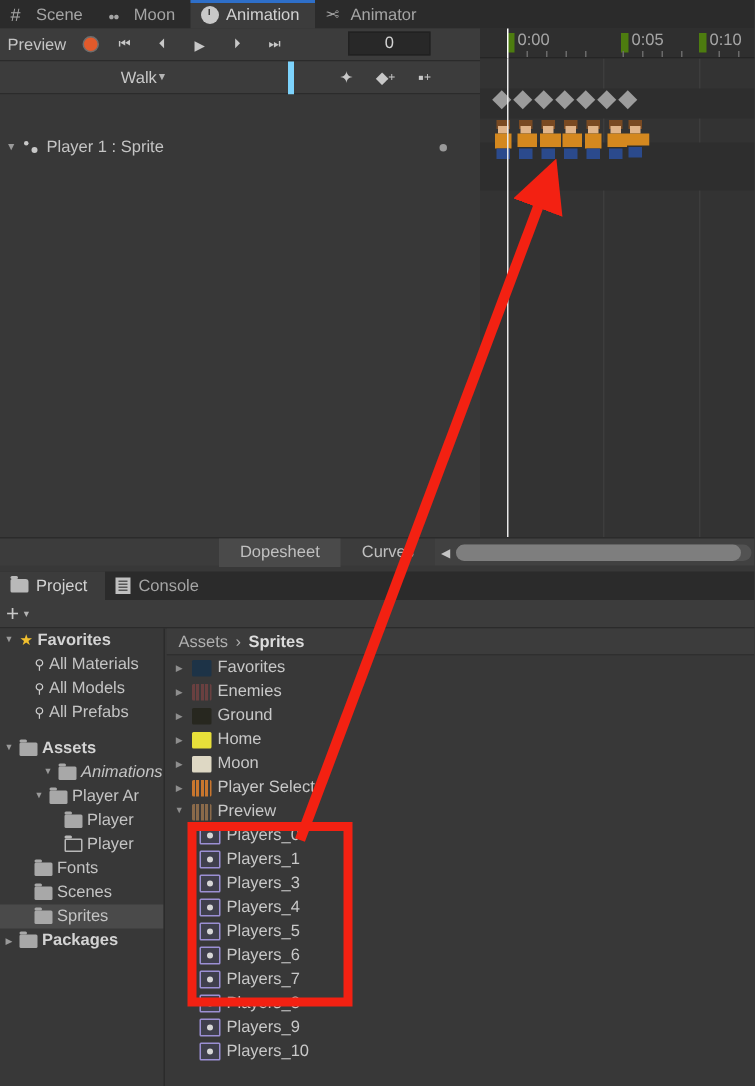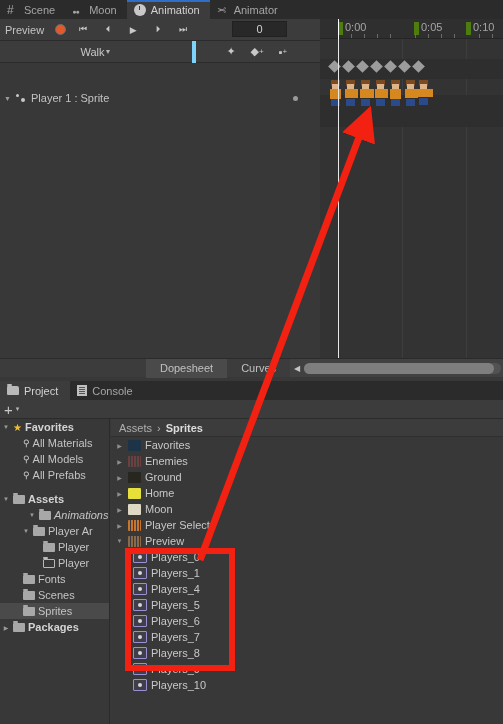--- a/index.html
+++ b/index.html
@@ -412,20 +412,24 @@
           <div class="lrow indent">
             <span class="sprite-asset"></span>
             <span>Players_0</span>
           </div>
           <div class="lrow indent">
             <span class="sprite-asset"></span>
             <span>Players_1</span>
           </div>
           <div class="lrow indent">
             <span class="sprite-asset"></span>
+            <span>Players_3</span>
+          </div>
+          <div class="lrow indent">
+            <span class="sprite-asset"></span>
             <span>Players_4</span>
           </div>
           <div class="lrow indent">
             <span class="sprite-asset"></span>
             <span>Players_5</span>
           </div>
           <div class="lrow indent">
             <span class="sprite-asset"></span>
             <span>Players_6</span>
           </div>

